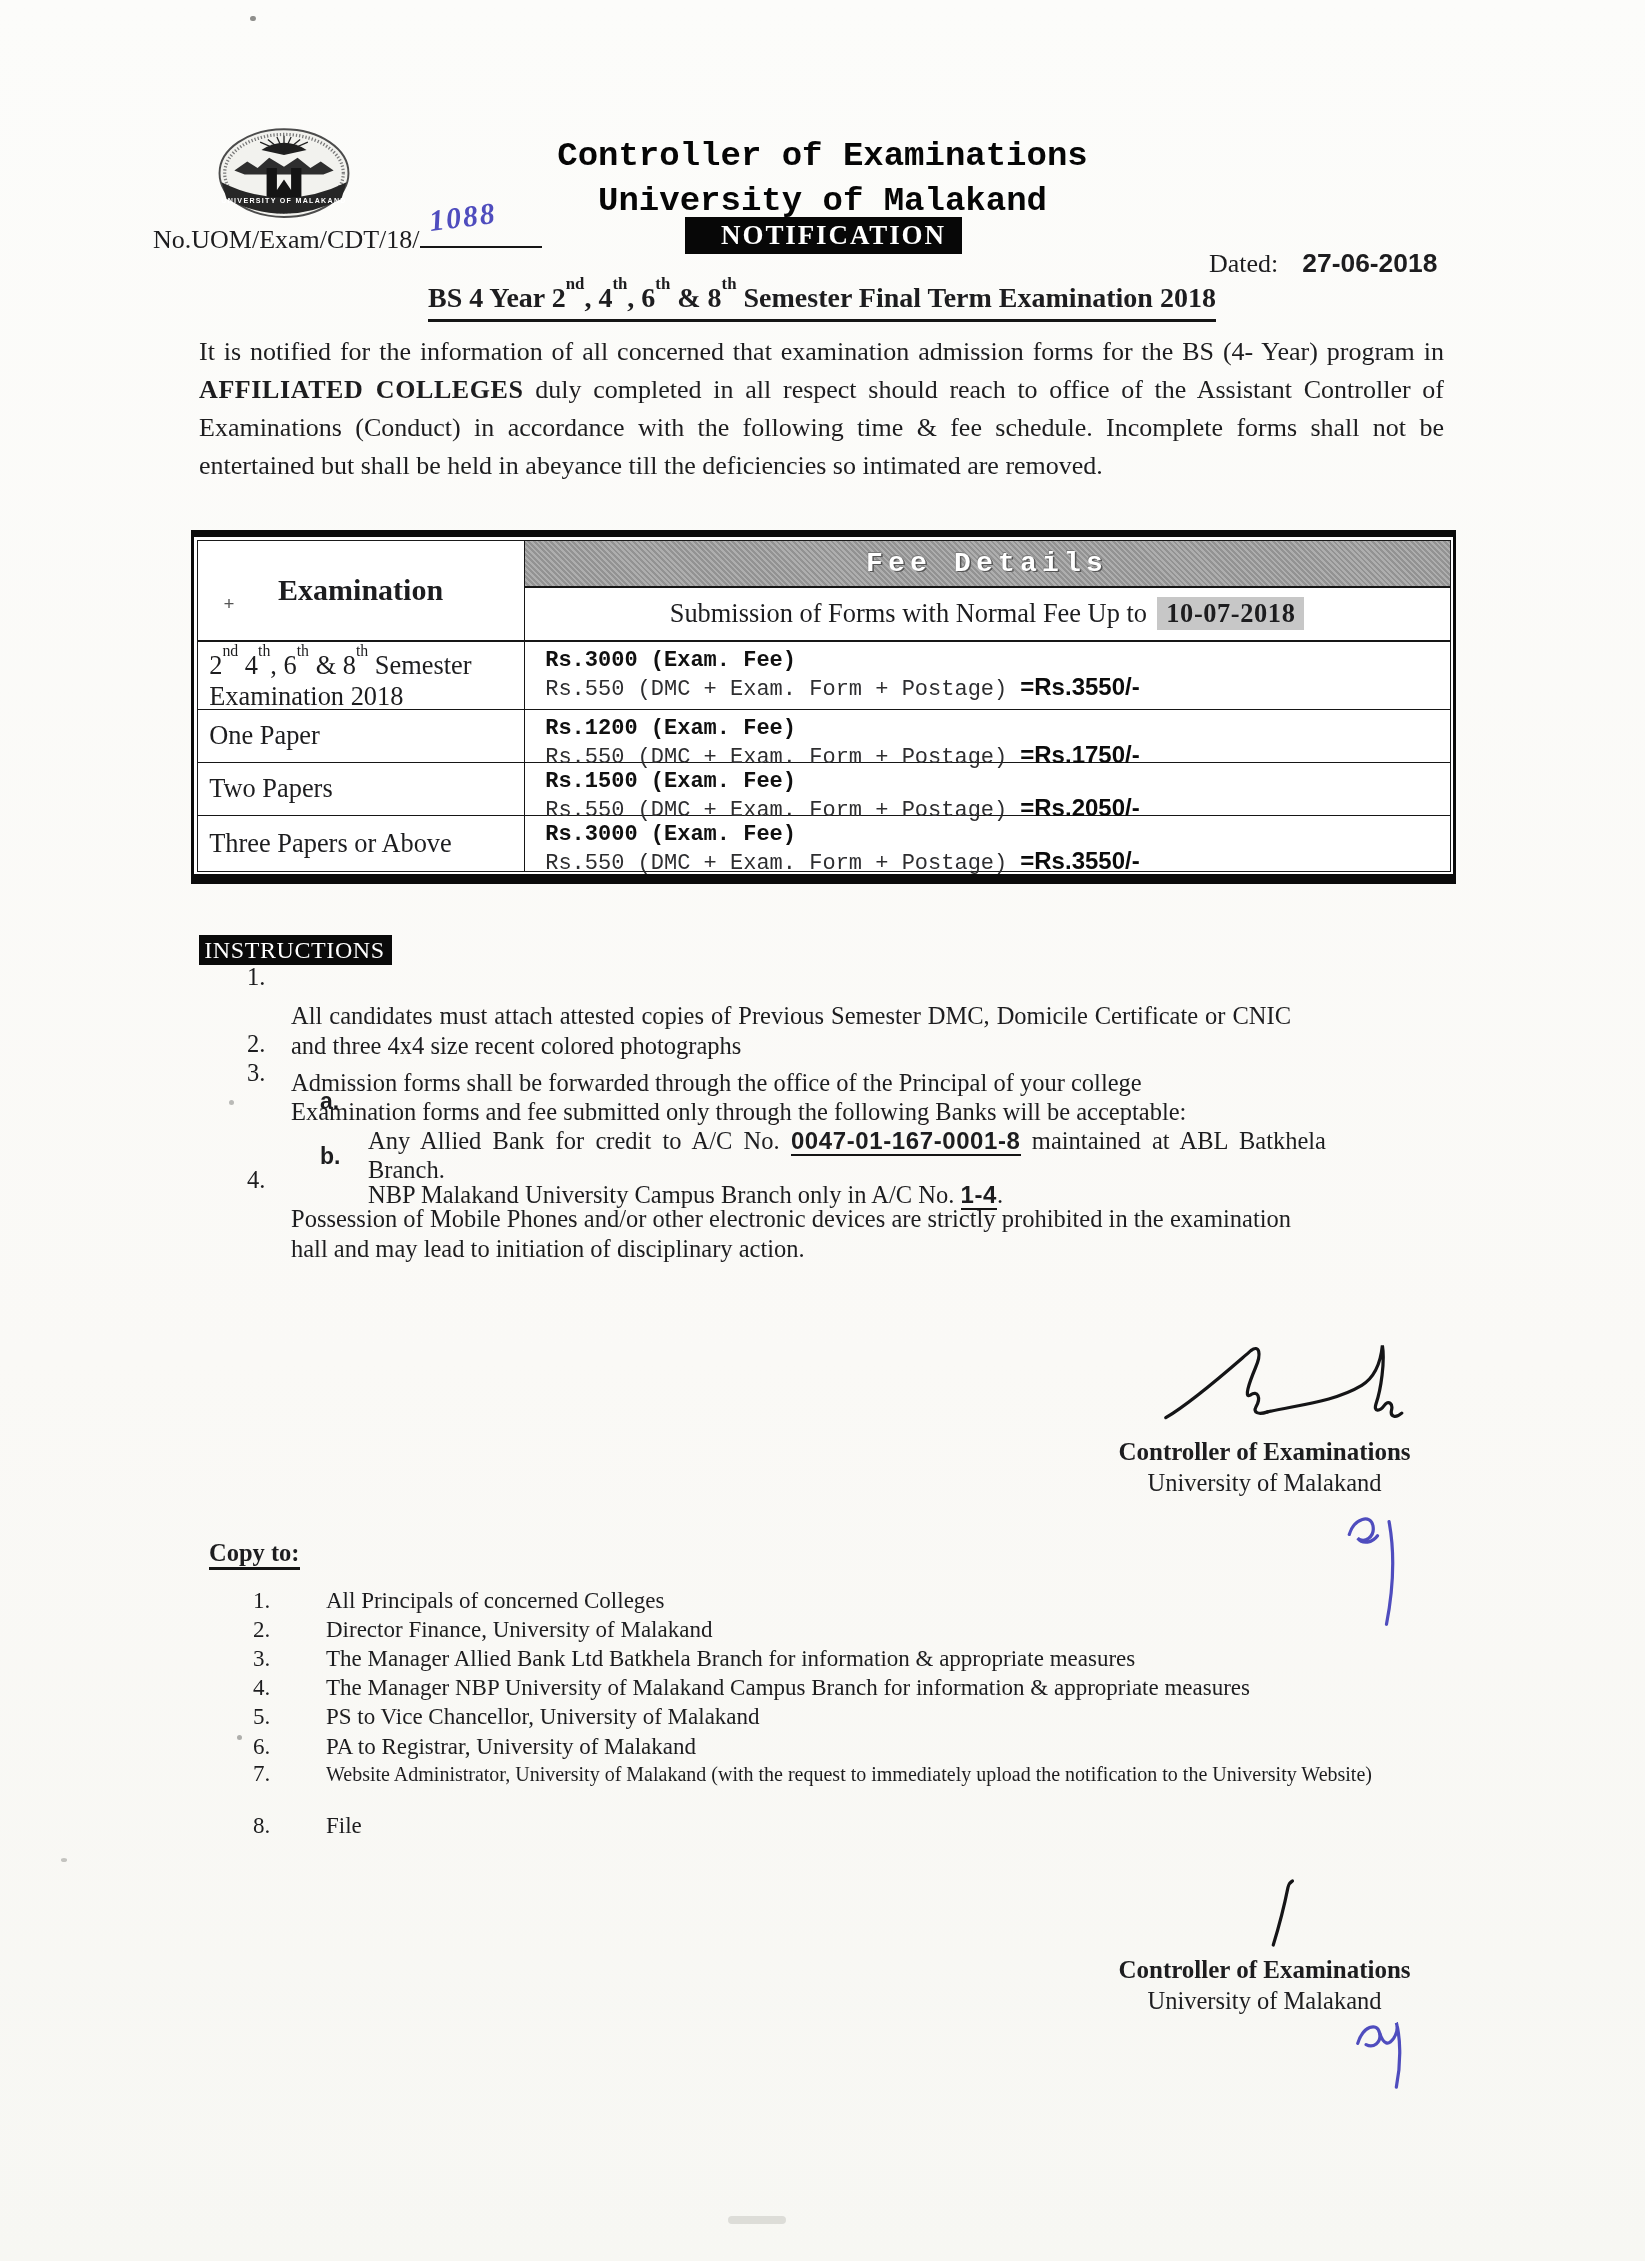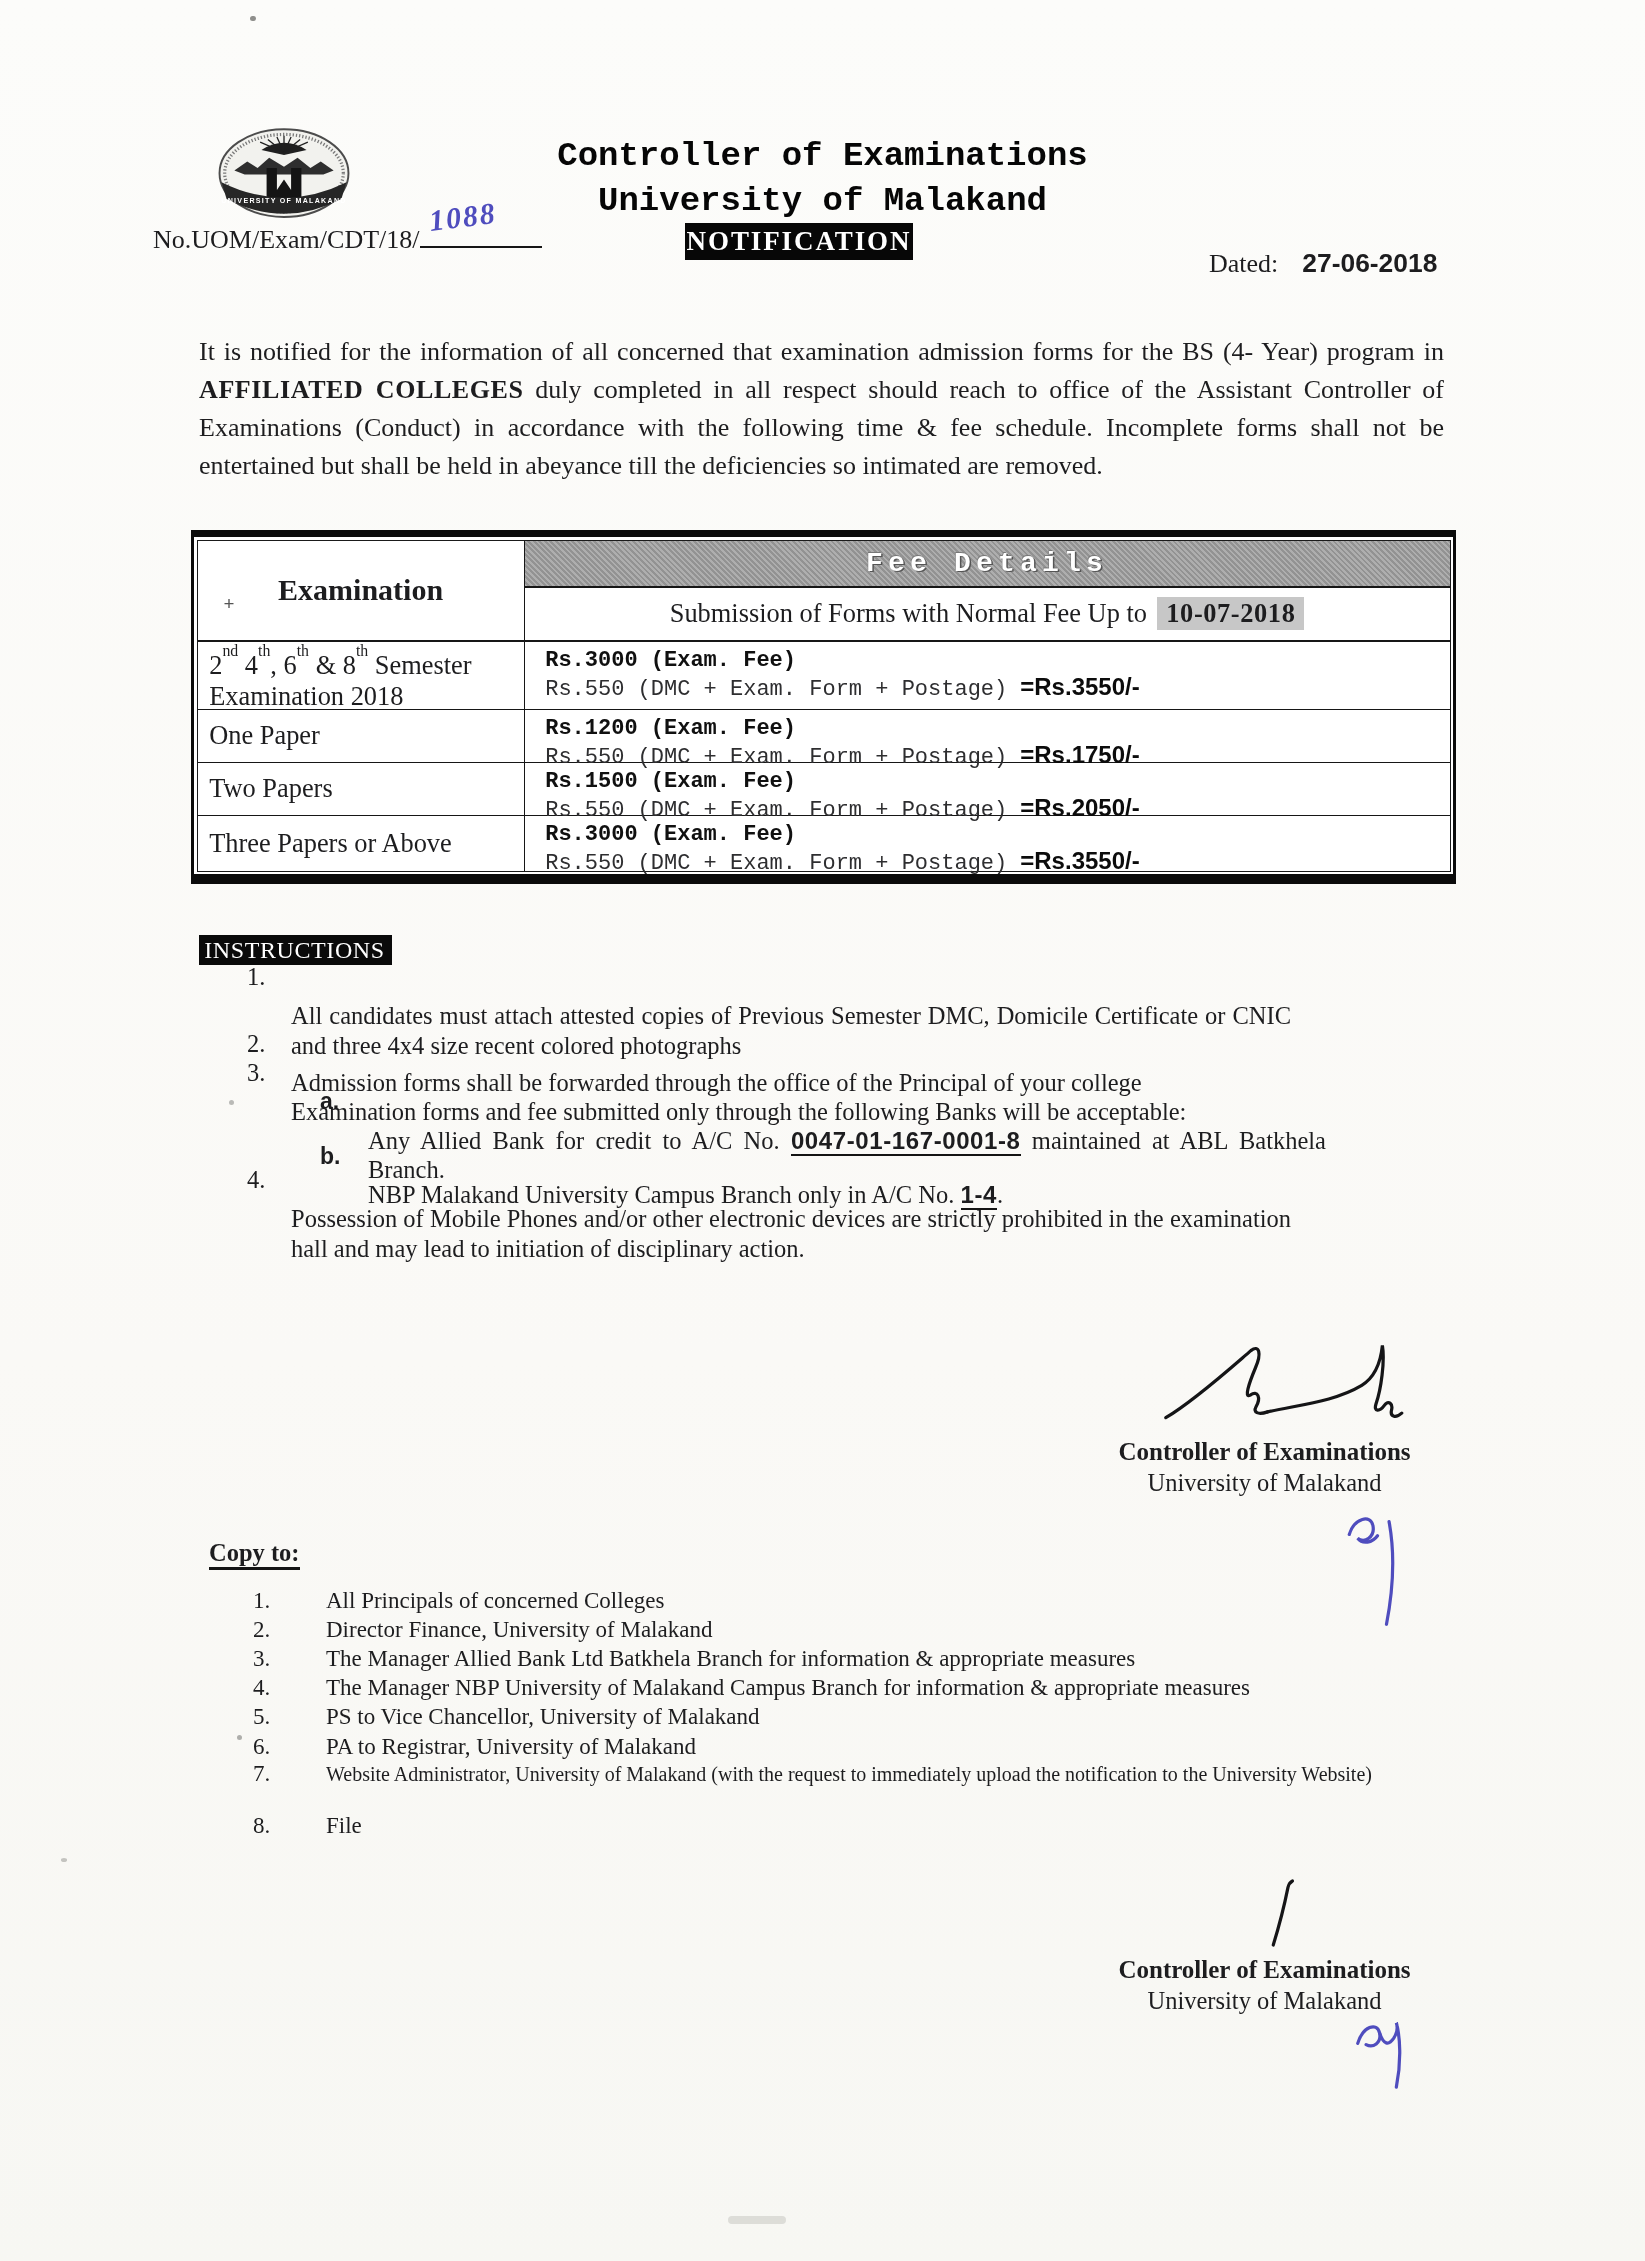--- a/index.html
+++ b/index.html
@@ -109,30 +109,35 @@
       </g>
       <path d="M30,66 L50,52 L66,62 L84,46 L107,60 L128,46 L148,62 L164,52 L184,66 L168,72 L46,72 Z" fill="#2e2e2e"></path>
       <path d="M80,62 h16 v34 l11,-16 l11,16 v-34 h16 v52 h-16 l-11,14 l-11,-14 h-16 z" fill="#141414"></path>
       <path d="M10,84 Q107,132 204,84 L196,110 Q107,156 18,110 Z" fill="#262626"></path>
       <text x="107" y="116" text-anchor="middle" fill="#ffffff" style="font:700 11px 'Liberation Sans',sans-serif;letter-spacing:2px;">UNIVERSITY OF MALAKAND</text>
     </svg>
   </div>
 
   <div class="abs org-line" style="top:137px;">Controller of Examinations</div>
   <div class="abs org-line" style="top:182px;">University of Malakand</div>
-  <div class="abs notification" style="left:685px;top:223px;width:228px;height:37px;">NOTIFICATION</div>
+  <div class="abs notification" style="left:685px;top:217px;width:257px;height:37px;padding-left:20px;">NOTIFICATION</div>
 
   <div class="abs ref-line" style="left:153px;top:225px;">
     <span>No.UOM/Exam/CDT/18/</span><span class="ref-fill"><span class="ref-number">1088</span></span>
   </div>
 
   <div class="abs dated" style="left:1209px;top:248px;">
     <span>Dated:</span><b>27-06-2018</b>
   </div>
 
+  <div class="abs doc-title" style="top:282px;">
+    <span class="tline">
+      <span>BS 4 Year 2</span><sup class="s">nd</sup><span>, 4</span><sup class="s">th</sup><span>, 6</span><sup class="s">th</sup><span> &amp; 8</span><sup class="s">th</sup><span> Semester Final Term Examination 2018</span>
+    </span>
+  </div>
 
   <div class="abs intro" style="top:333px;">
     <span>It is notified for the information of all concerned that examination admission forms for the BS (4- Year) program in </span><b>AFFILIATED COLLEGES</b><span> duly completed in all respect should reach to office of the Assistant Controller of Examinations (Conduct) in accordance with the following time &amp; fee schedule. Incomplete forms shall not be entertained but shall be held in abeyance till the deficiencies so intimated are removed.</span>
   </div>
 
   <div class="abs fee-table">
     <div class="fee-grid">
       <div class="cell cell-exam">
         <span class="exam-mark">+</span>
         <span>Examination</span>

